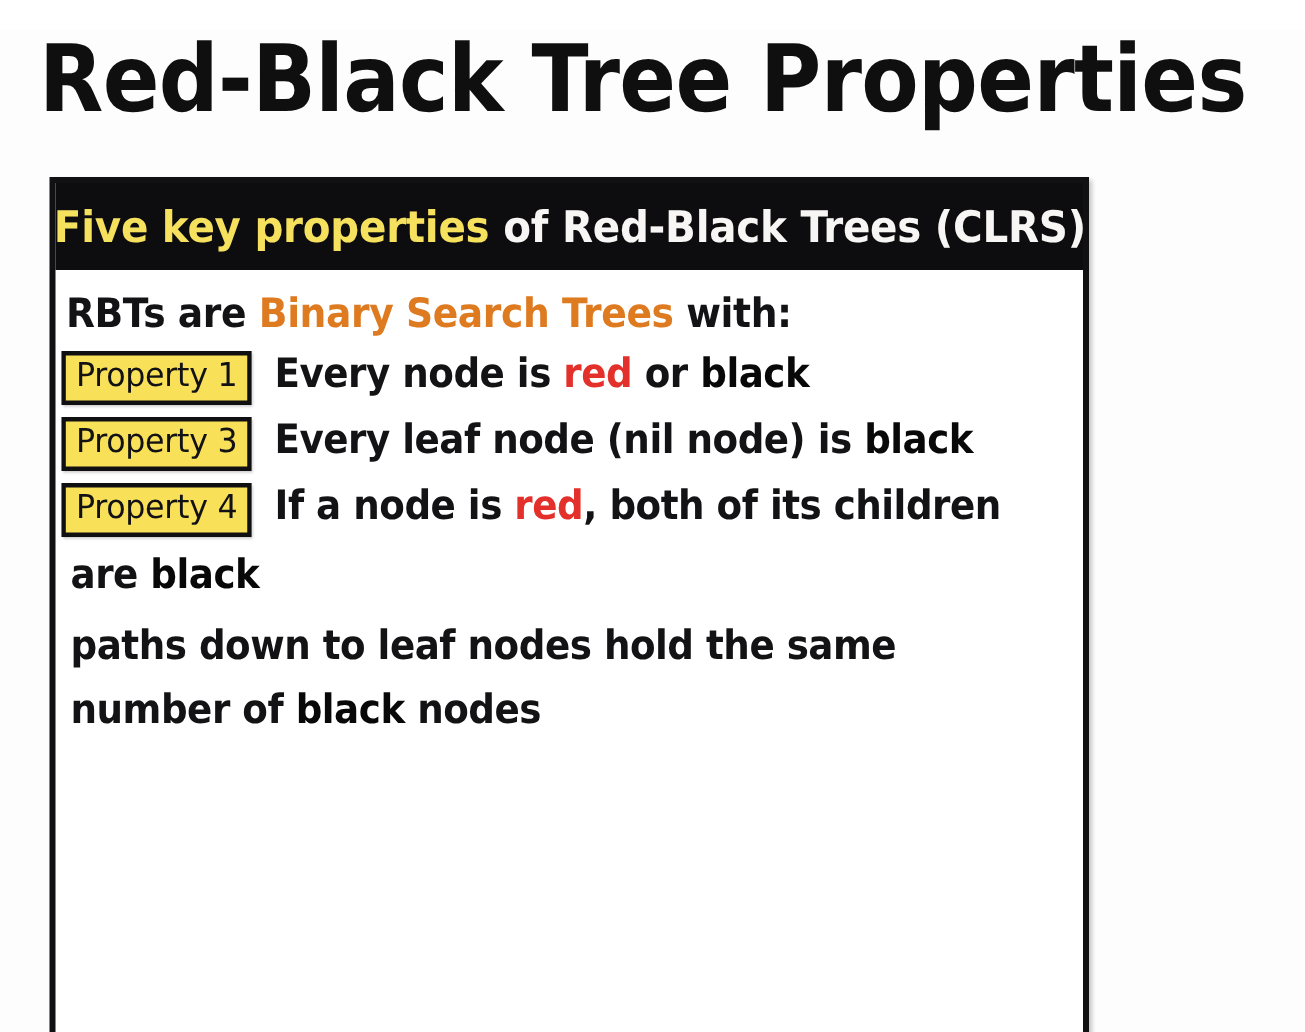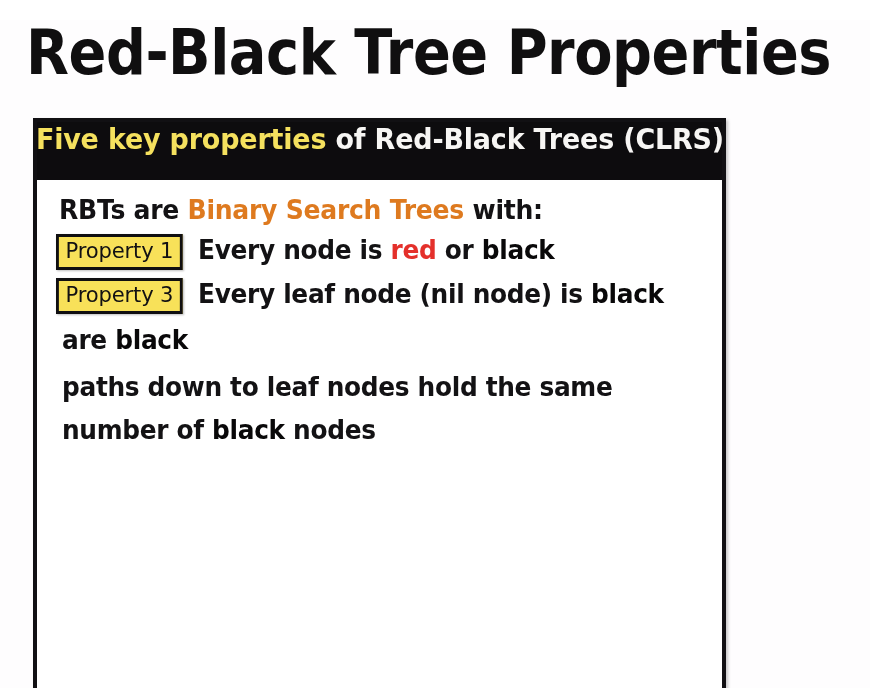--- a/index.html
+++ b/index.html
@@ -50,38 +50,38 @@
     box-sizing: border-box;
     border: 4px solid #111013;
     background: #ffffff;
     box-shadow: 2px 2px 3px rgba(0,0,0,0.22);
   }
 
   .card-header {
     height: 58px;
     background: #0d0c0e;
     display: flex;
-    align-items: flex-start;
+    align-items: center;
     justify-content: center;
     overflow: hidden;
   }
   .card-header .hdr-text {
     font-family: "DejaVu Sans", sans-serif;
     font-size: 29px;
     font-weight: bold;
     white-space: nowrap;
     transform: scaleX(0.93);
     transform-origin: center;
     letter-spacing: -0.2px;
   }
   .hdr-accent { color: #f5e15e; }
   .hdr-plain  { color: #f7f6f4; }
 
   .card-body {
-    padding: 14px 10px 10px 19px;
+    padding: 14px 10px 10px 4px;
     box-sizing: border-box;
   }
 
   
   .lead-line {
     font-family: "DejaVu Sans", sans-serif;
     font-size: 27px;
     font-weight: bold;
     color: #131214;
     white-space: nowrap;
@@ -169,20 +169,24 @@
 
       <div id="property-list">
           <div class="prop-row">
             <div class="badge">Property 1</div>
             <div class="prop-text"><span class="kw-reg">Every node is </span><span class="kw-red">red</span><span class="kw-reg"> or </span><span class="kw-black">black</span></div>
           </div>
           <div class="prop-row">
             <div class="badge">Property 3</div>
             <div class="prop-text"><span class="kw-reg">Every leaf node (nil node) is </span><span class="kw-black">black</span></div>
           </div>
+          <div class="prop-row">
+            <div class="badge">Property 4</div>
+            <div class="prop-text"><span class="kw-reg">If a node is </span><span class="kw-red">red</span><span class="kw-reg">, both of its children</span></div>
+          </div>
           <div class="cont-line gap-after"><span class="kw-reg">are </span><span class="kw-black">black</span></div>
           <div class="cont-line"><span class="kw-reg">paths down to leaf nodes hold the same</span></div>
           <div class="cont-line gap-after"><span class="kw-reg">number of </span><span class="kw-black">black</span><span class="kw-reg"> nodes</span></div>
         </div>
 
     </div>
   </div>
 </div>
 
 </body></html>

